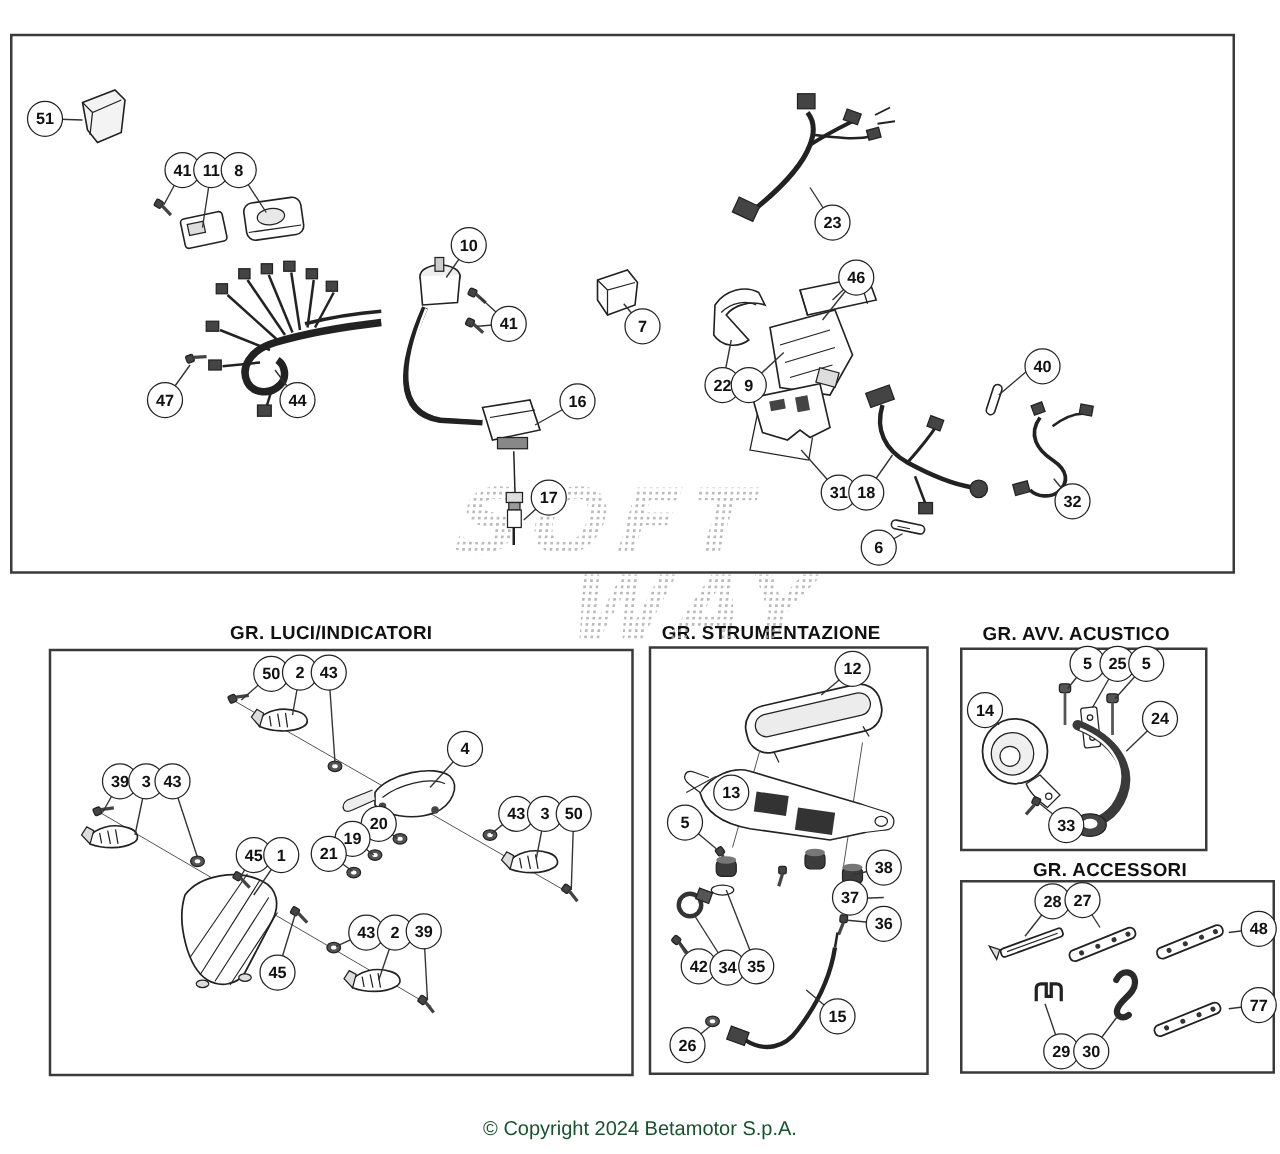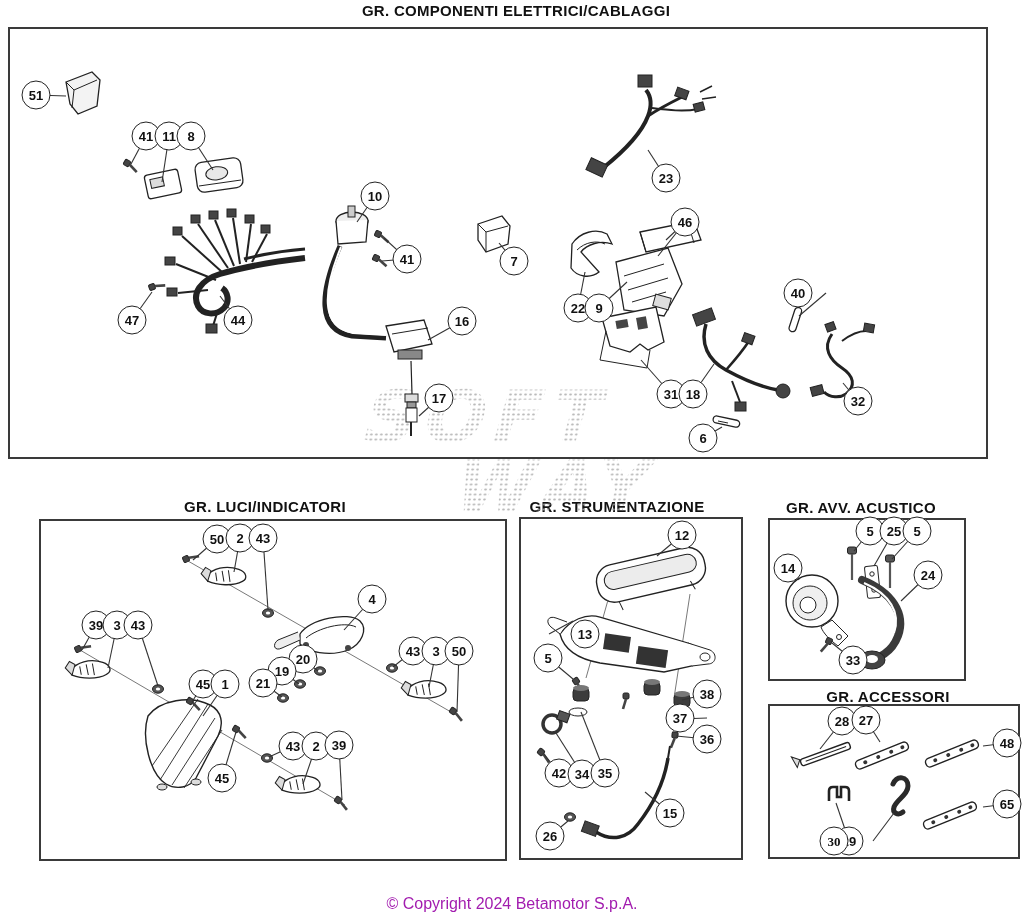--- a/index.html
+++ b/index.html
@@ -8,21 +8,21 @@
   .sec-box{position:absolute;border:2px solid #3a3a3a;background:transparent;}
   .sec-title{position:absolute;transform:translateX(-50%);white-space:nowrap;
              font-weight:bold;font-size:15px;letter-spacing:.3px;color:#111;}
   .callout{position:absolute;width:27px;height:27px;transform:translate(-50%,-50%);
            border:1.7px solid #222;border-radius:50%;background:#fff;
            display:flex;align-items:center;justify-content:center;
            font-weight:bold;font-size:13px;color:#111;z-index:5;}
   #parts-layer,#leader-layer{position:absolute;left:0;top:0;z-index:2;}
   #leader-layer line{stroke:#333;stroke-width:1.1;}
   .copyright{position:absolute;left:50%;top:895px;transform:translateX(-50%);
-             font-size:16px;color:#a21caf;white-space:nowrap;}
+             font-size:16px;color:#14532d;white-space:nowrap;}
   .wm{position:absolute;left:362px;top:382px;z-index:1;transform:skewX(-6deg);
       font-family:"DejaVu Sans",sans-serif;font-style:italic;font-weight:900;
       font-size:72px;line-height:70px;letter-spacing:8px;
       color:transparent;
       background-image:radial-gradient(circle,#a9a9a9 1px,rgba(255,255,255,0) 1.35px);
       background-size:5px 5px;
       -webkit-background-clip:text;background-clip:text;opacity:.8;}
   .wm .l2{margin-left:98px;}
   @supports not ((background-clip:text) or (-webkit-background-clip:text)){
     .wm{color:#d4d4d4;background:none;opacity:.6;}
@@ -353,33 +353,32 @@
       <line x1="842" y1="721" x2="820" y2="749"></line>
       <line x1="866" y1="720" x2="880" y2="742"></line>
       <line x1="1007" y1="743" x2="983" y2="746"></line>
       <line x1="1007" y1="804" x2="983" y2="807"></line>
       <line x1="849" y1="841" x2="836" y2="803"></line>
       <line x1="873" y1="841" x2="894" y2="813"></line>
     </svg>
 
   <div class="copyright">© Copyright 2024 Betamotor S.p.A.</div>
 <div class="sec-box" style="left: 8px; top: 27px; width: 976px; height: 428px;"></div>
-    <div class="sec-title" style="left: 516px; top: 2px;">GR. COMPONENTI ELETTRICI/CABLAGGI</div>
     <div class="callout" style="left: 36px; top: 95px;">51</div>
     <div class="callout" style="left: 146px; top: 136px;">41</div>
     <div class="callout" style="left: 169px; top: 136px;">11</div>
     <div class="callout" style="left: 191px; top: 136px;">8</div>
     <div class="callout" style="left: 375px; top: 196px;">10</div>
     <div class="callout" style="left: 407px; top: 259px;">41</div>
     <div class="callout" style="left: 514px; top: 261px;">7</div>
     <div class="callout" style="left: 666px; top: 178px;">23</div>
     <div class="callout" style="left: 685px; top: 222px;">46</div>
     <div class="callout" style="left: 578px; top: 308px;">22</div>
     <div class="callout" style="left: 599px; top: 308px;">9</div>
-    <div class="callout" style="left: 798px; top: 293px;">40</div>
+    <div class="callout" style="left: 834px; top: 293px;">40</div>
     <div class="callout" style="left: 132px; top: 320px;">47</div>
     <div class="callout" style="left: 238px; top: 320px;">44</div>
     <div class="callout" style="left: 462px; top: 321px;">16</div>
     <div class="callout" style="left: 439px; top: 398px;">17</div>
     <div class="callout" style="left: 671px; top: 394px;">31</div>
     <div class="callout" style="left: 693px; top: 394px;">18</div>
     <div class="callout" style="left: 703px; top: 438px;">6</div>
     <div class="callout" style="left: 858px; top: 401px;">32</div>
     <div class="sec-box" style="left: 39px; top: 519px; width: 464px; height: 338px;"></div>
     <div class="sec-title" style="left: 265px; top: 498px;">GR. LUCI/INDICATORI</div>
@@ -421,16 +420,16 @@
     <div class="callout" style="left: 894px; top: 531px;">25</div>
     <div class="callout" style="left: 917px; top: 531px;">5</div>
     <div class="callout" style="left: 788px; top: 556px; margin-top: 12px;">14</div>
     <div class="callout" style="left: 928px; top: 575px;">24</div>
     <div class="callout" style="left: 853px; top: 660px;">33</div>
     <div class="sec-box" style="left: 768px; top: 704px; width: 248px; height: 151px;"></div>
     <div class="sec-title" style="left: 888px; top: 688px;">GR. ACCESSORI</div>
     <div class="callout" style="left: 842px; top: 721px;">28</div>
     <div class="callout" style="left: 866px; top: 720px;">27</div>
     <div class="callout" style="left: 1007px; top: 743px;">48</div>
-    <div class="callout" style="left: 1007px; top: 804px;">65</div>
+    <div class="callout" style="left: 1007px; top: 804px;">77</div>
     <div class="callout" style="left: 849px; top: 841px;">29</div>
-    <div class="callout" style="left: 834px; top: 841px; font-family: Liberation Serif, serif;">30</div>
+    <div class="callout" style="left: 873px; top: 841px;">30</div>
   </div>
 
 </body></html>

